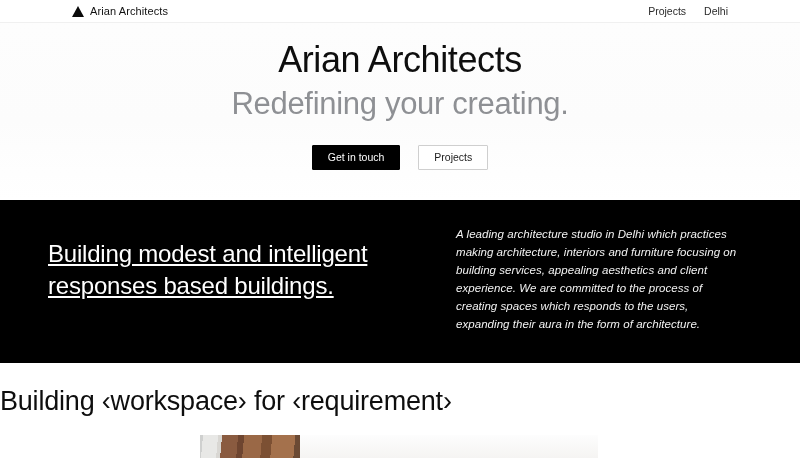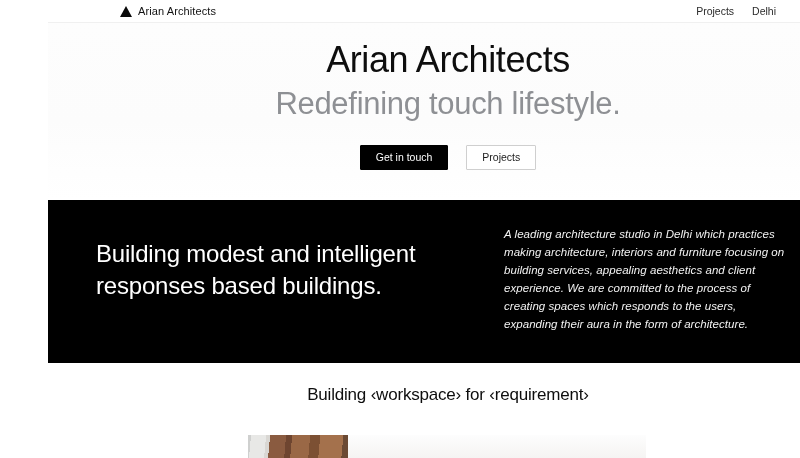--- a/index.html
+++ b/index.html
@@ -4,21 +4,21 @@
 <style>
   * { margin:0; padding:0; box-sizing:border-box; }
   html, body {
     width:800px; height:458px;
     overflow:hidden;
     background:#ffffff;
     font-family:"Liberation Sans", sans-serif;
     -webkit-font-smoothing:antialiased;
   }
 
-  .page { position:relative; width:710px; height:458px; background:#15803d;margin-left:48px; }
+  .page { position:relative; width:710px; height:458px; background:#15803d; }
 
   
   .site-header {
     position:absolute; top:0; left:0;
     width:800px; height:23px;
     background:#ffffff;
     border-bottom:1px solid #f0f0f0;
     display:flex; align-items:center;
     padding:0 72px;
   }
@@ -73,37 +73,36 @@
     position:absolute; top:200px; left:0;
     width:800px; height:163px;
     background:#000000;
     display:flex; align-items:flex-start;
     padding:26px 48px 0 48px;
   }
   .statement-heading {
     width:360px; flex:0 0 360px;
     margin-top:12px;
     font-size:24px; font-weight:400; color:#ffffff;
-    line-height:1.32; letter-spacing:-0.2px;
+    line-height:1.32; letter-spacing:-0.2px;text-decoration:underline;
   }
   .statement-body {
     flex:1; margin-left:48px; padding-right:10px;
     font-size:11.5px; font-weight:400; color:#f2f2f2;
     line-height:1.56; letter-spacing:0.05px;font-style:italic;
   }
 
   
   .section {
     position:absolute; top:363px; left:0;
     width:800px; height:95px; background:#ffffff;
   }
   .section-title {
     margin-top:22px;
-    text-align:center;
-    font-size:17px; font-weight:400; color:#0e0e0e;
+    font-size:27px; font-weight:400; color:#0e0e0e;
     letter-spacing:-0.2px; line-height:1.2;
   }
   .section-title .chev { color:#0e0e0e; }
 
   
   .photo-wrap {
     position:absolute; top:435px; left:200px;
     width:398px; height:23px; overflow:hidden;
   }
   .photo {
@@ -144,21 +143,21 @@
       <span class="brand-name">Arian Architects</span>
     </div>
     <nav class="nav">
       <a class="nav-link">Projects</a>
       <a class="nav-link">Delhi</a>
     </nav>
   </header>
 
   <section class="hero">
     <h1 class="hero-title">Arian Architects</h1>
-    <p class="hero-sub">Redefining touch lifestyle.</p>
+    <p class="hero-sub">Redefining your creating.</p>
     <div class="hero-actions">
       <button class="btn btn-primary">Get in touch</button>
       <button class="btn btn-secondary">Projects</button>
     </div>
   </section>
 
   <section class="statement">
     <h2 class="statement-heading">Building modest and intelligent responses based buildings.</h2>
     <p class="statement-body">A leading architecture studio in Delhi which practices making architecture, interiors and furniture focusing on building services, appealing aesthetics and client experience. We are committed to the process of creating spaces which responds to the users, expanding their aura in the form of architecture.</p>
   </section>

